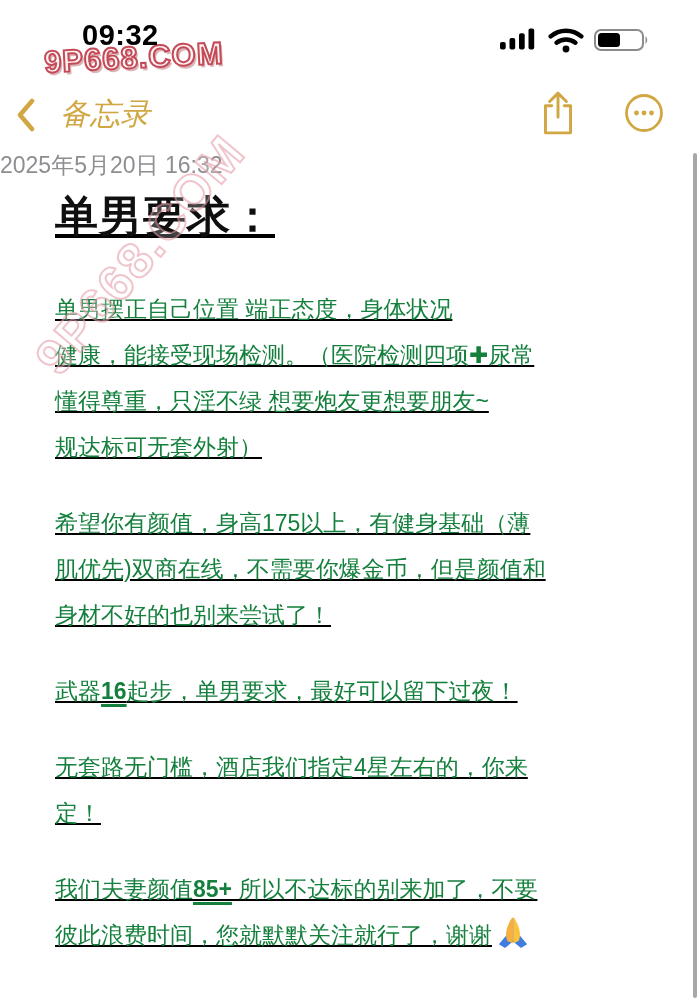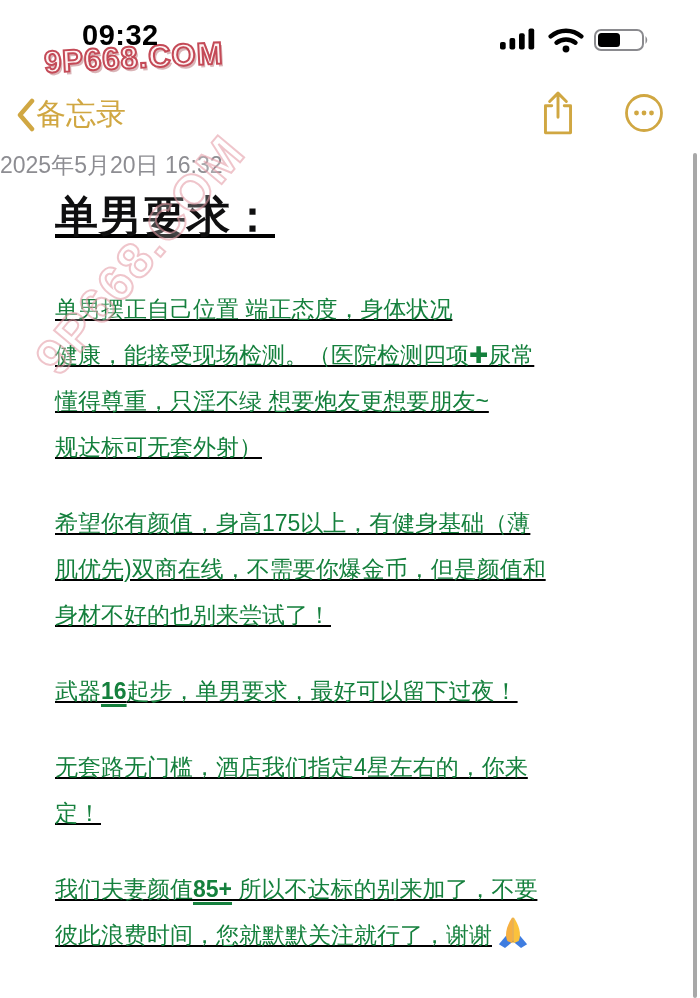--- a/index.html
+++ b/index.html
@@ -26,21 +26,21 @@
   .wm-diag{
     position:absolute;left:46px;top:338px;z-index:5;
     font-size:50px;font-weight:900;letter-spacing:2px;
     color:rgba(255,255,255,.22);
     -webkit-text-stroke:2px rgba(225,150,160,.55);
     transform:rotate(-50deg);transform-origin:0 50%;
     pointer-events:none;white-space:nowrap;
   }
   
   .navbar{position:absolute;top:88px;left:0;right:0;height:52px;z-index:7;}
-  .back-btn{position:absolute;left:16px;top:6px;display:flex;align-items:center;gap:0;cursor:pointer;}
+  .back-btn{position:absolute;left:16px;top:6px;display:flex;align-items:center;gap:24px;cursor:pointer;font-style:italic;}
   .back-label{font-size:30px;color:#d0a742;}
   .share-btn{position:absolute;left:538px;top:2px;width:40px;height:46px;cursor:pointer;}
   .more-btn{position:absolute;left:623px;top:4px;width:42px;height:42px;cursor:pointer;}
   
   .note-date{position:absolute;top:150px;left:0;right:0;
     font-size:23px;color:#8d8d92;z-index:2;}
   .content{position:absolute;top:188px;left:55px;right:42px;z-index:3;text-decoration:underline;}
   .note-title{font-size:43px;font-weight:800;color:#0f0f10;margin:0 0 40px 0;letter-spacing:1px;}
   .para{margin:0 0 30px 0;}
   .nline{font-size:23px;line-height:46px;color:#15803d;white-space:nowrap;}

